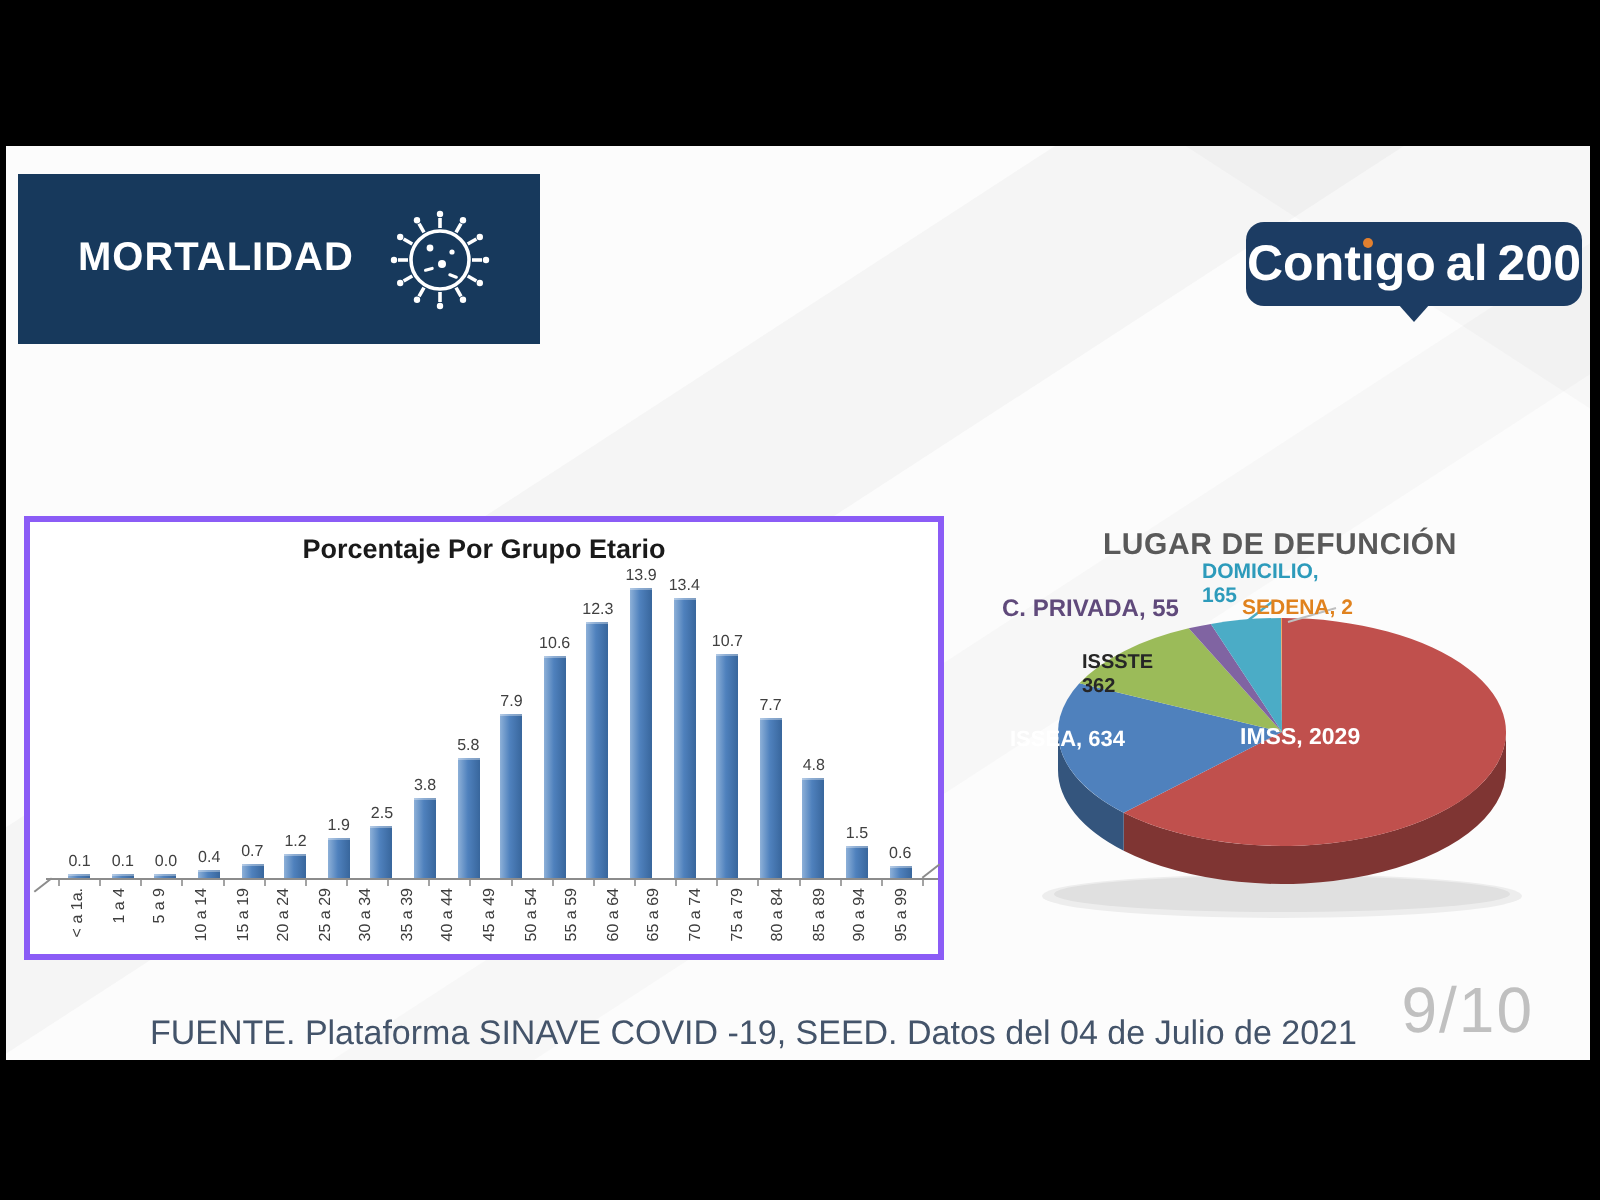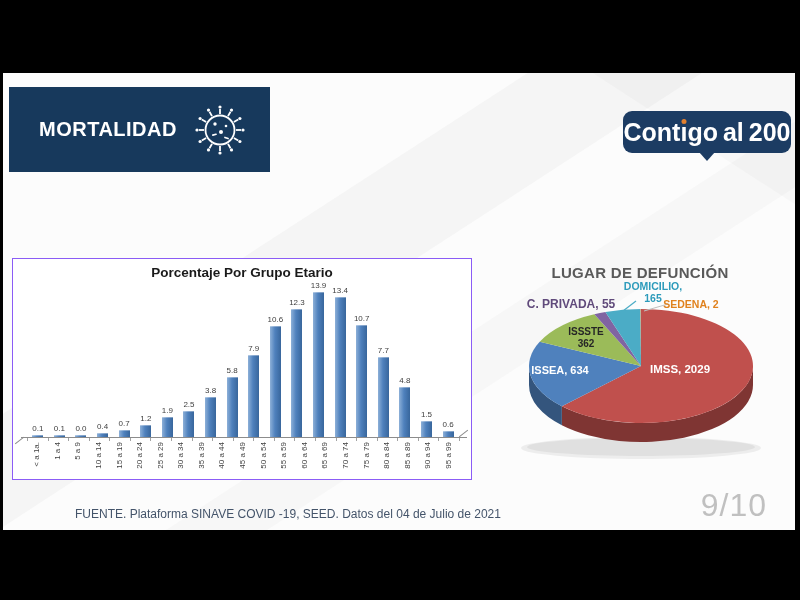--- a/index.html
+++ b/index.html
@@ -18,48 +18,48 @@
 
   
   .logo-bubble{position:absolute;left:620px;top:38px;width:168px;height:42px;background:#1C3C63;border-radius:9px;display:flex;align-items:center;justify-content:center;}
   .logo-tail{position:absolute;left:50%;bottom:-8px;transform:translateX(-50%);width:0;height:0;border:8px solid transparent;border-top:9px solid #1C3C63;border-bottom:0;}
   .logo-text{position:relative;font-size:25px;font-weight:bold;color:#FFFFFF;white-space:nowrap;line-height:1;}
   .logo-al{color:#ffffff;font-weight:bold;margin:0 5px;}
   .idot-wrap{position:relative;}
   .idot{position:absolute;left:50%;transform:translateX(-50%);top:-24px;width:5px;height:5px;border-radius:50%;background:#E2802F;}
 
   
-  .bar-panel{position:absolute;left:9px;top:185px;width:460px;height:222px;background:#FFFFFF;border:1px solid #8b5cf6;box-sizing:border-box;}
+  .bar-panel{position:absolute;left:9px;top:185px;width:460px;height:222px;background:#FFFFFF;border:3px solid #8b5cf6;box-sizing:border-box;}
   .bar-title{margin-top:6px;text-align:center;font-size:13.5px;font-weight:bold;color:#1A1A1A;}
   .bars{position:absolute;left:14px;top:32px;width:432px;height:146px;display:flex;align-items:flex-end;}
   .bar-slot{flex:1;position:relative;height:100%;display:flex;align-items:flex-end;justify-content:center;}
   .bar{width:11px;background:linear-gradient(90deg,#8DB0D8 0%,#4F81BD 45%,#38669C 100%);box-shadow:inset 0 1px 0 rgba(255,255,255,0.35);}
   .bar-val{position:absolute;left:50%;transform:translateX(-50%);font-size:8px;color:#404040;white-space:nowrap;}
   .baseline{position:absolute;left:8px;top:178px;width:446px;height:1px;background:#8C8C8C;}
   .ticks{position:absolute;left:14px;top:179px;width:433px;height:3px;background:repeating-linear-gradient(90deg,#8C8C8C 0 1px,transparent 1px 20.571px);opacity:0.8;}
   .diag{position:absolute;width:11px;height:1px;background:#8C8C8C;transform:rotate(-38deg);}
   .diag-l{left:1px;top:181px;}
   .diag-r{left:445px;top:174px;}
   .cats{position:absolute;left:14px;top:183px;width:432px;height:38px;display:flex;}
   .cat{flex:1;display:flex;justify-content:center;align-items:flex-start;}
   .cat span{writing-mode:vertical-rl;transform:rotate(180deg);font-size:8px;color:#3F3F3F;line-height:1;}
 
   
   .pie-title{position:absolute;left:534px;top:191px;width:206px;text-align:center;font-size:15px;font-weight:bold;color:#595959;letter-spacing:0.3px;}
   #pie-svg{position:absolute;left:485px;top:227px;}
-  .pie-label{position:absolute;font-weight:bold;text-align:center;line-height:1.15;white-space:nowrap;}
+  .pie-label{position:absolute;font-weight:bold;text-align:left;line-height:1.15;white-space:nowrap;}
   .lbl-domicilio{left:598px;top:207px;width:104px;font-size:10.5px;}
   .lbl-cpriv{left:498px;top:225px;width:140px;font-size:12px;}
   .lbl-sedena{left:618px;top:225px;width:140px;font-size:10.5px;}
   .lbl-issste{left:538px;top:253px;width:90px;font-size:10px;}
   .lbl-issea{left:502px;top:291px;width:110px;font-size:11px;}
   .lbl-imss{left:617px;top:290px;width:120px;font-size:11.5px;}
 
   
-  .source{position:absolute;left:72px;top:434px;font-size:12px;color:#44546A;}
+  .source{position:absolute;left:72px;top:434px;font-size:17px;color:#44546A;}
   .page-num{position:absolute;right:28px;top:414px;font-size:32px;color:#C0C0C0;font-weight:500;letter-spacing:1px;}
 </style>
 </head>
 <body>
 
 <div class="frame">
   <div class="slide">
     <div class="streak s1"></div>
     <div class="streak s2"></div>
     <div class="streak s3"></div>

